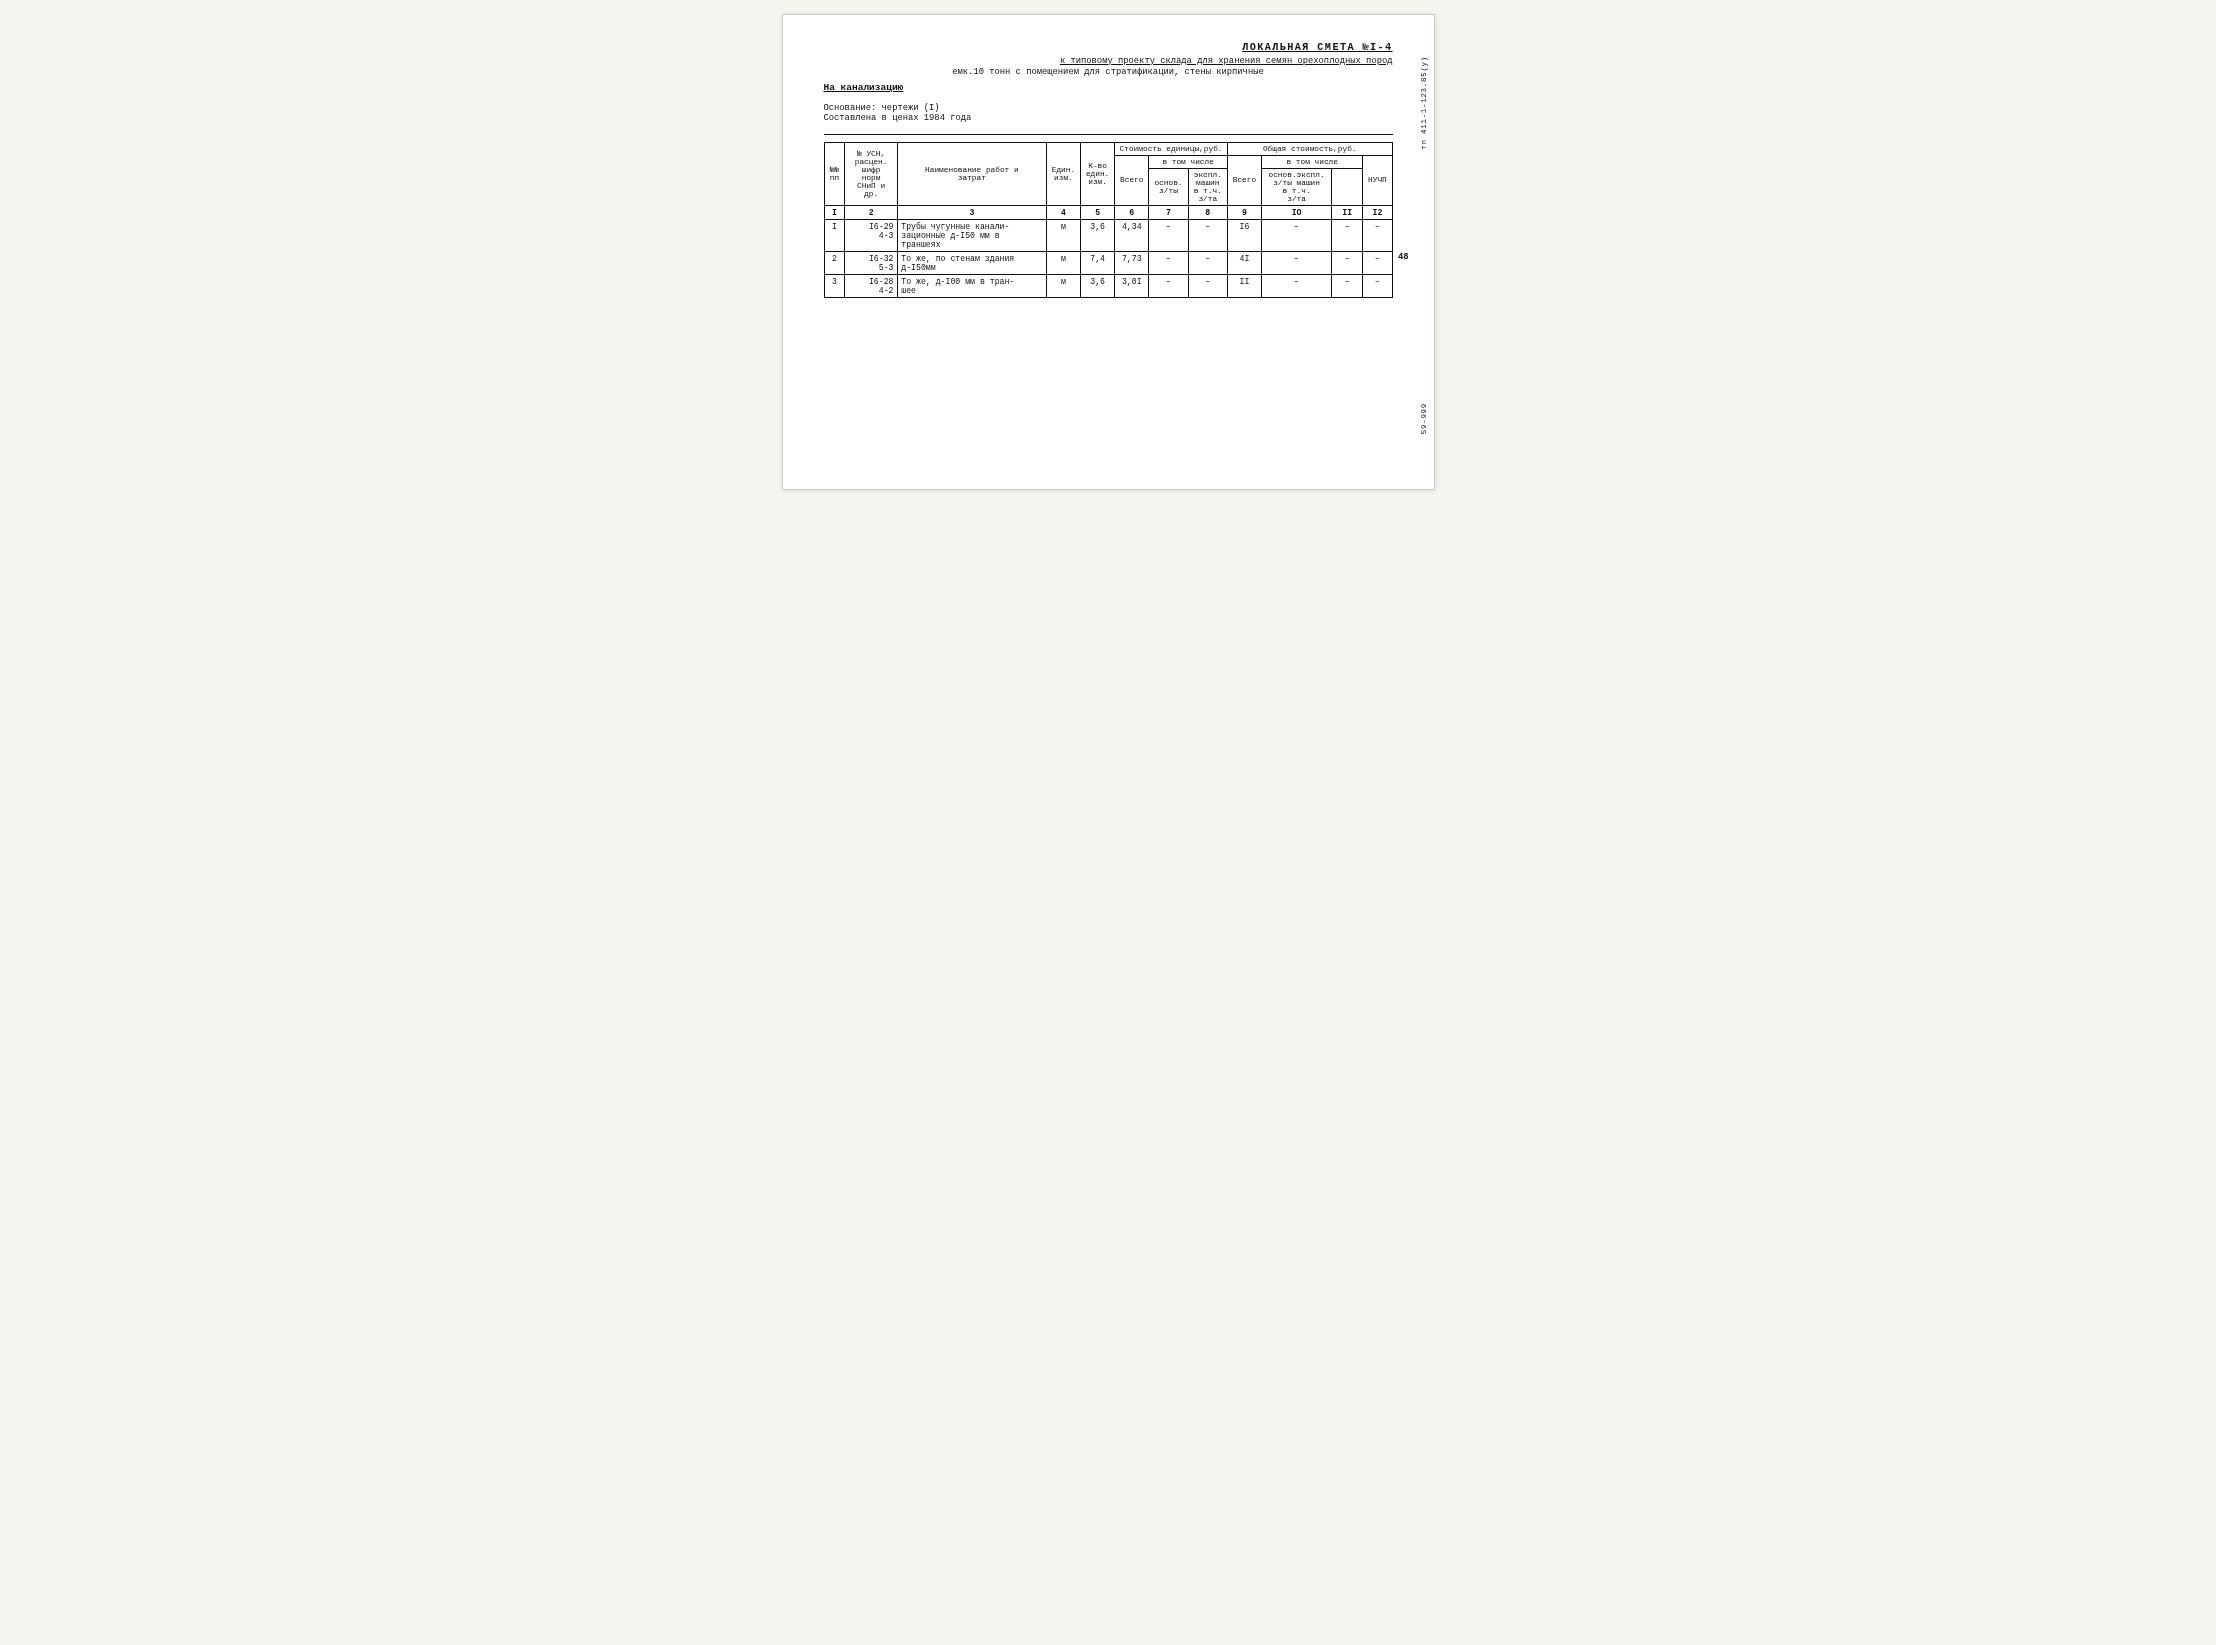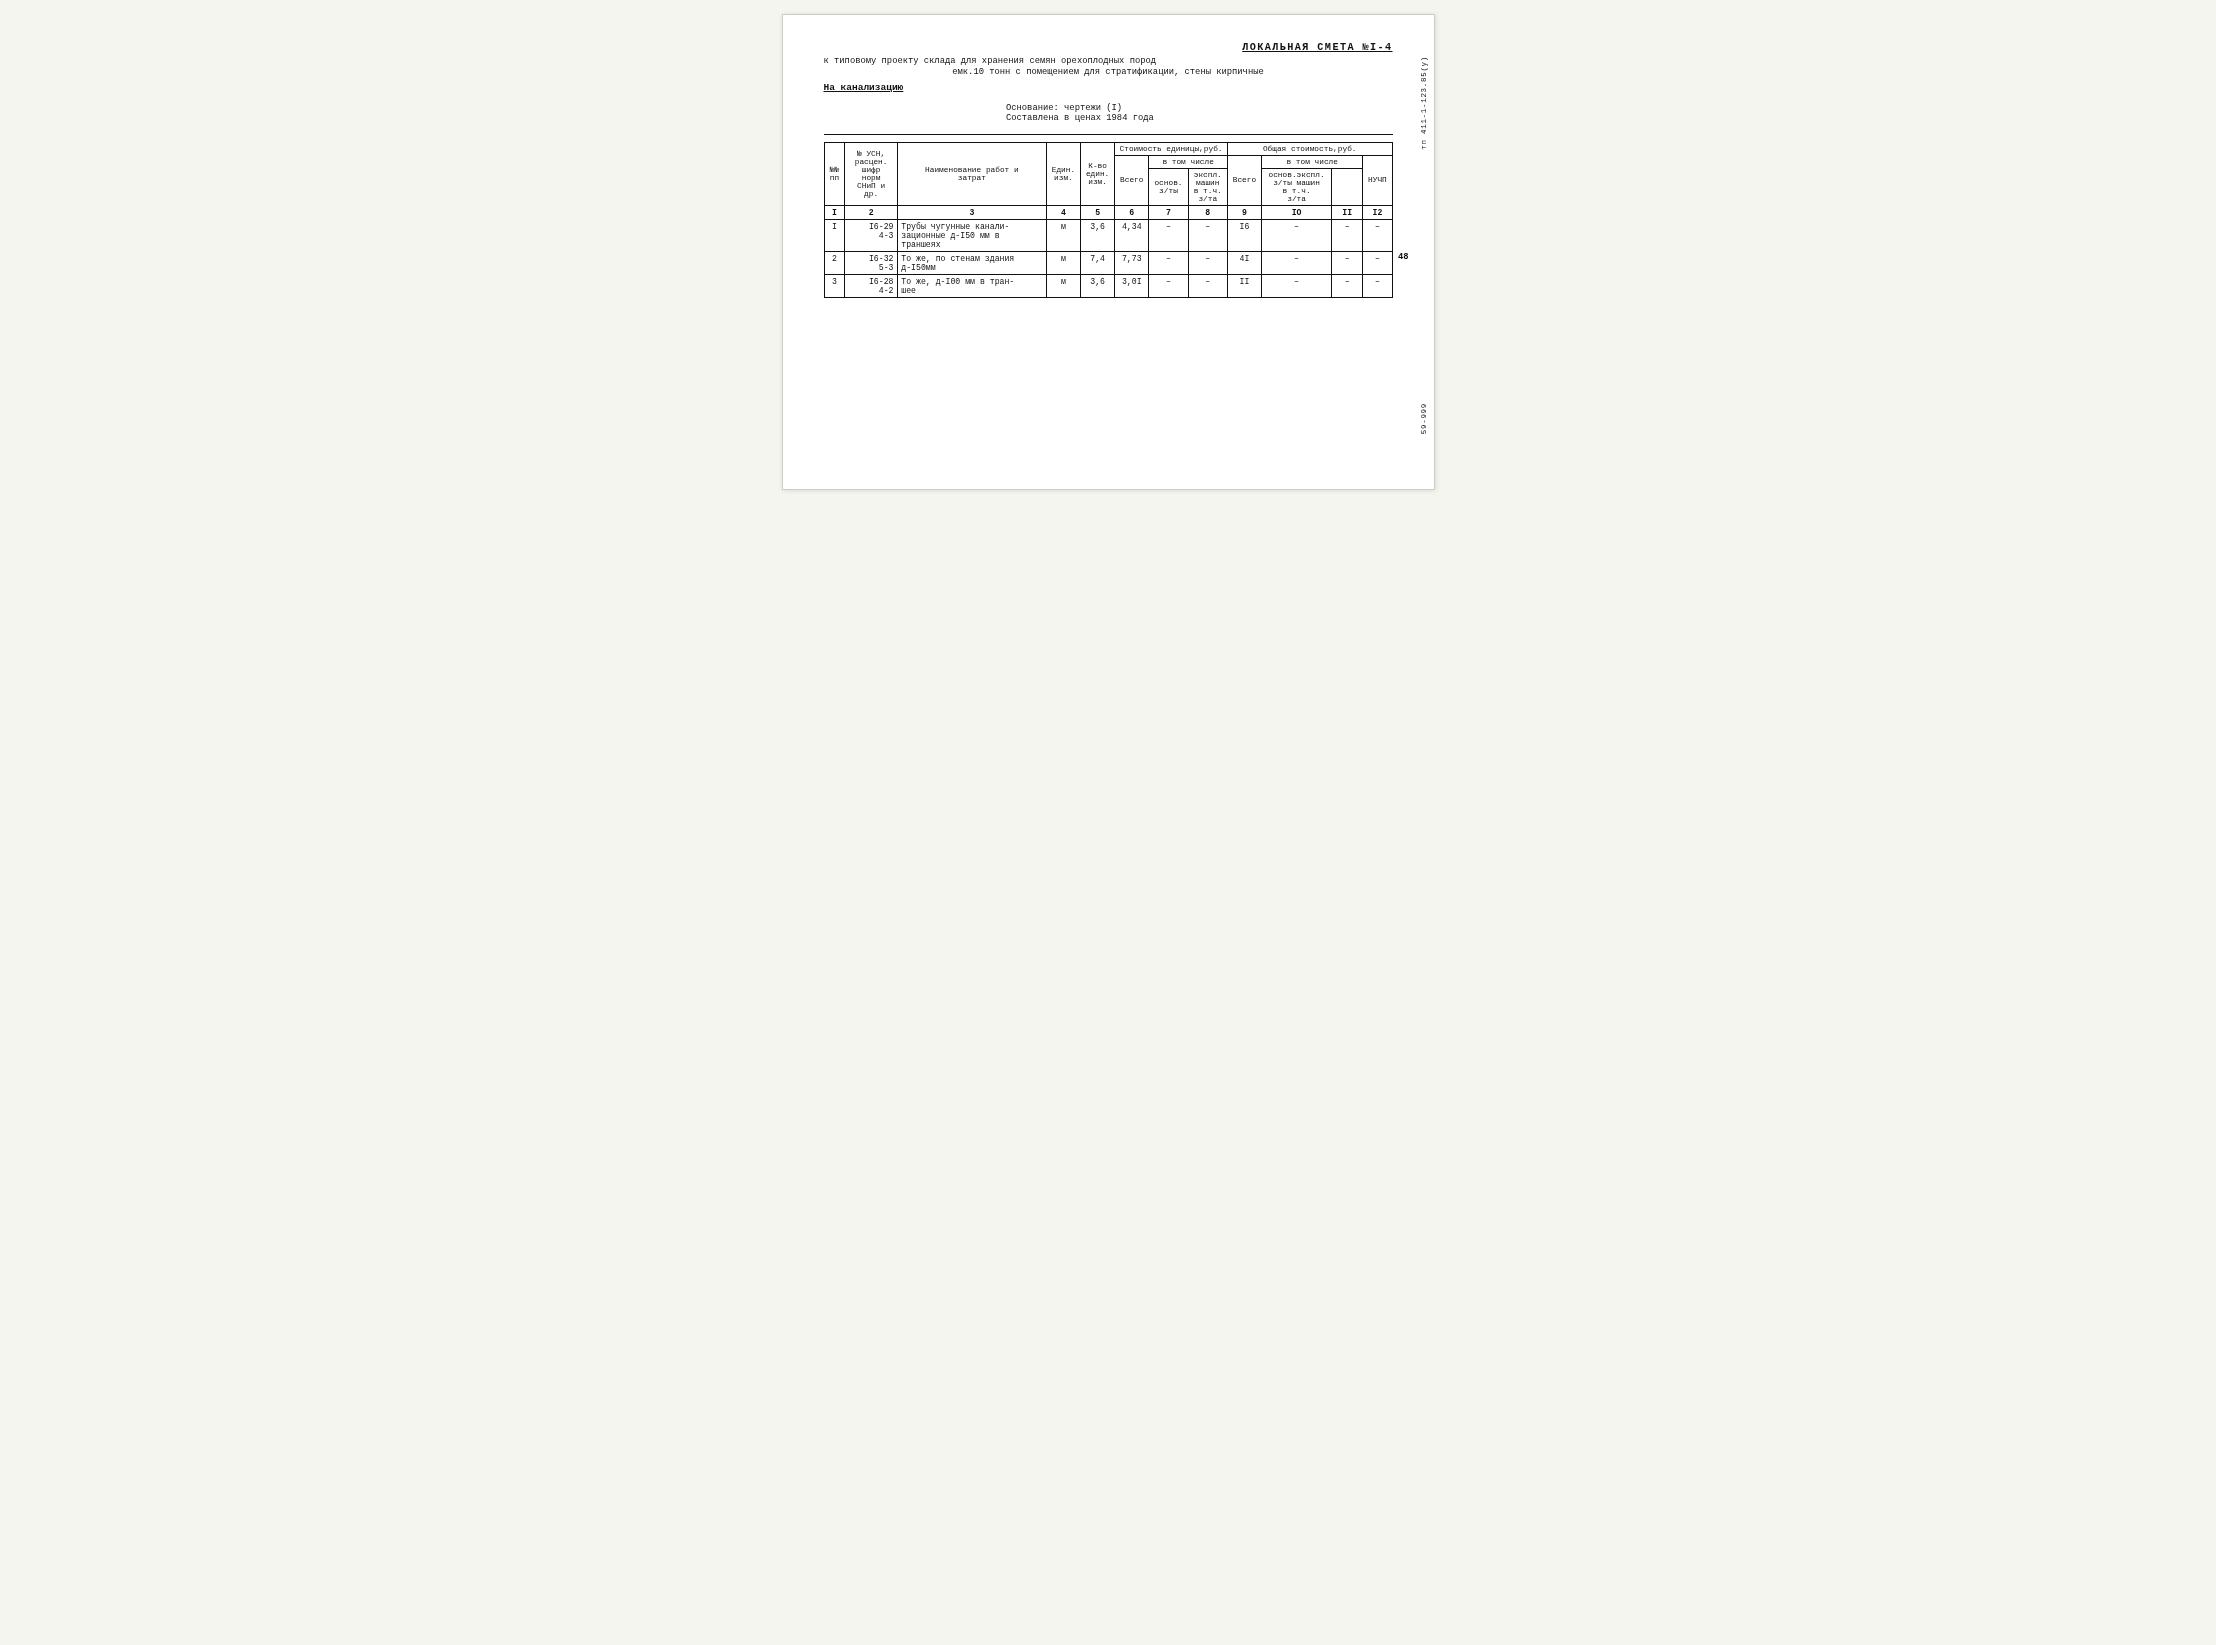--- a/index.html
+++ b/index.html
@@ -53,39 +53,40 @@
     }
     .header-title {
       text-align: right;
       font-size: 10.2px;
       font-weight: bold;
       letter-spacing: 1.4px;
       margin-bottom: 3px;
       text-decoration: underline;
     }
     .header-subtitle {
-      text-align: left;
+      text-align: right;
       font-size: 8.8px;
       margin-bottom: 1.4px;
+      text-decoration: underline;
     }
     .header-sub2 {
       text-align: center;
       font-size: 8.8px;
       margin-bottom: 5.4px;
     }
     .header-purpose {
       text-align: left;
       font-size: 9.5px;
       font-weight: bold;
       text-decoration: underline;
       margin-bottom: 9.5px;
     }
     .meta-section {
       display: flex;
-      justify-content: center;
+      justify-content: space-between;
       margin-bottom: 11px;
       font-size: 8.8px;
     }
     .meta-left {
       flex: 0 0 204px;
     }
     .meta-right {
       flex: 1;
       padding-left: 27px;
     }

